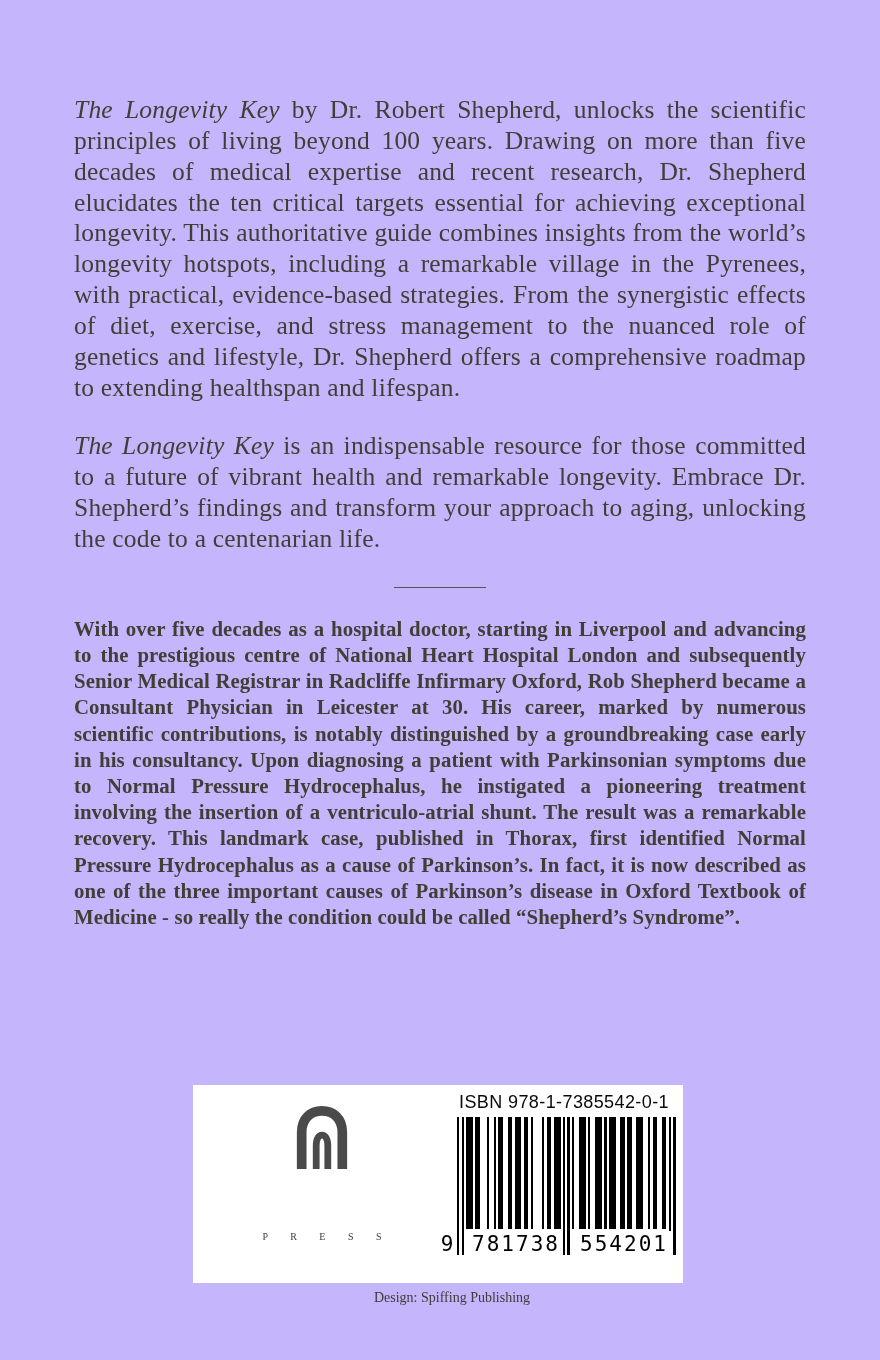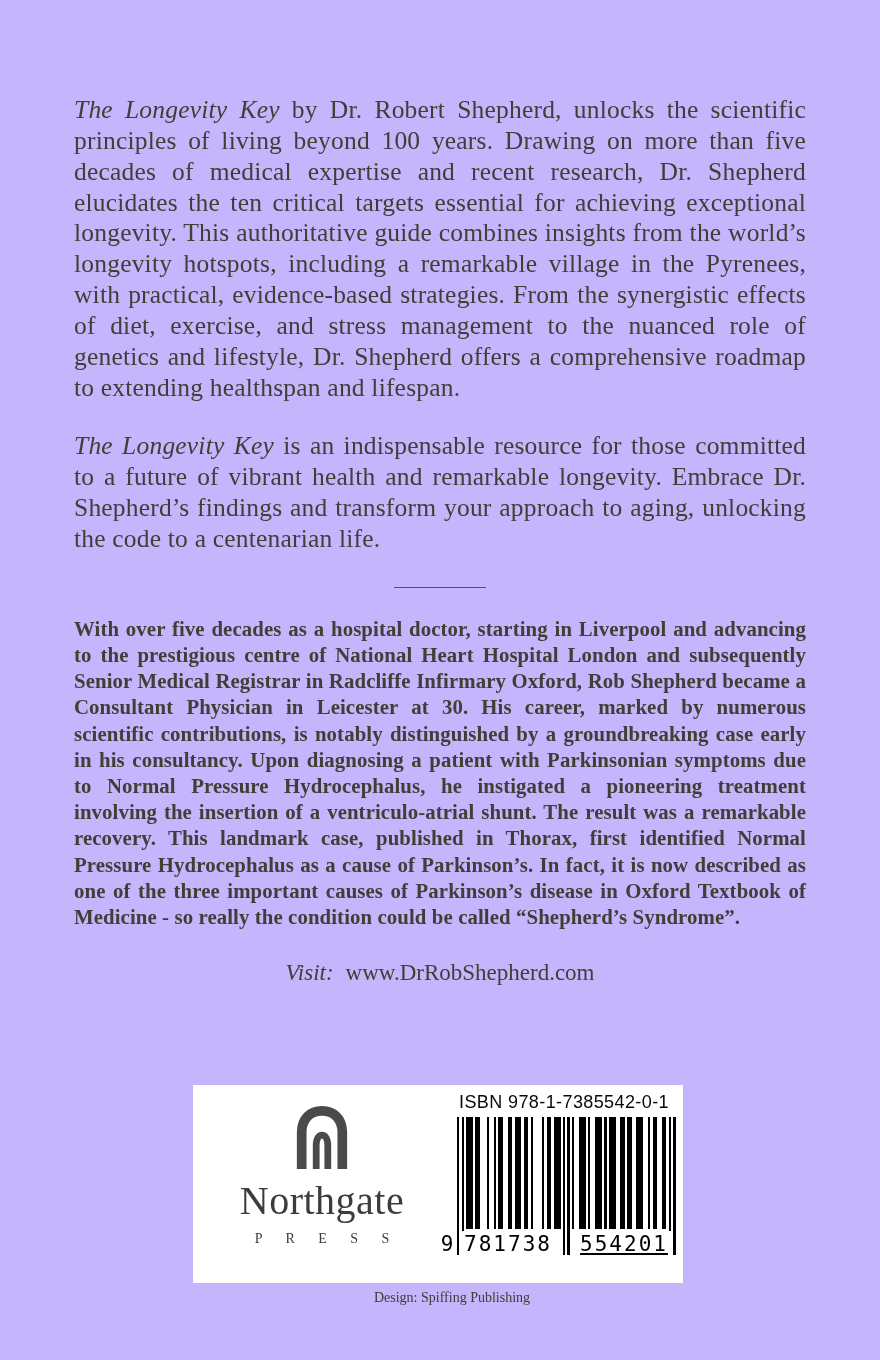--- a/index.html
+++ b/index.html
@@ -38,38 +38,38 @@
     background:#ffffff;
   }
   .pub-logo-wrap{position:absolute;left:100px;top:20px;width:58px;height:64px;}
   .pub-logo-wrap svg{display:block;width:58px;height:64px;}
   .pub-name{
     position:absolute;left:0;top:92px;width:258px;text-align:center;
     font-size:40px;color:#3c3c3c;letter-spacing:0.5px;
   }
   .pub-press{
     position:absolute;left:0;top:146px;width:258px;text-align:center;
-    font-size:14px;color:#3c3c3c;letter-spacing:10px;text-indent:10px;
+    font-size:10px;color:#3c3c3c;letter-spacing:10px;text-indent:10px;
   }
   .isbn{
     position:absolute;left:252px;top:7px;width:238px;text-align:center;
     font-family:Liberation Sans, sans-serif;font-size:18px;color:#0a0a0a;
     letter-spacing:0.4px;
   }
   .barcode{position:absolute;left:248px;top:32px;width:240px;height:146px;}
   .barcode svg{position:absolute;left:16px;top:0;}
   .bc-digit{
     position:absolute;top:114px;height:26px;
     font-family:"DejaVu Sans Mono",monospace;font-size:21px;color:#000;
     display:flex;align-items:center;justify-content:center;
     background:#fff;
   }
   .bc-d1{left:-2px;width:16px;}
-  .bc-d2{left:20px;width:94px;letter-spacing:2px;}
-  .bc-d3{left:136px;width:94px;letter-spacing:2px;text-decoration:underline;}
+  .bc-d2{left:28px;width:94px;letter-spacing:2px;}
+  .bc-d3{left:136px;width:94px;letter-spacing:2px;}
 
   .credit{
     position:absolute;left:12px;top:1290px;width:880px;text-align:center;
     font-size:14px;color:#3f3c35;
   }
 </style>
 </head>
 <body>
 
 <div class="page">
@@ -77,34 +77,32 @@
   <div class="text-col">
 
     <p class="synopsis"><span class="lead">The Longevity Key</span><span> by Dr. Robert Shepherd, unlocks the scientific principles of living beyond 100 years. Drawing on more than five decades of medical expertise and recent research, Dr. Shepherd elucidates the ten critical targets essential for achieving exceptional longevity. This authoritative guide combines insights from the world’s longevity hotspots, including a remarkable village in the Pyrenees, with practical, evidence-based strategies. From the synergistic effects of diet, exercise, and stress management to the nuanced role of genetics and lifestyle, Dr. Shepherd offers a comprehensive roadmap to extending healthspan and lifespan.</span></p>
 
     <p class="synopsis"><span class="lead">The Longevity Key</span><span> is an indispensable resource for those committed to a future of vibrant health and remarkable longevity. Embrace Dr. Shepherd’s findings and transform your approach to aging, unlocking the code to a centenarian life.</span></p>
 
     <div class="divider"></div>
 
     <p class="bio">With over five decades as a hospital doctor, starting in Liverpool and advancing to the prestigious centre of National Heart Hospital London and subsequently Senior Medical Registrar in Radcliffe Infirmary Oxford, Rob Shepherd became a Consultant Physician in Leicester at 30. His career, marked by numerous scientific contributions, is notably distinguished by a groundbreaking case early in his consultancy. Upon diagnosing a patient with Parkinsonian symptoms due to Normal Pressure Hydrocephalus, he instigated a pioneering treatment involving the insertion of a ventriculo-atrial shunt. The result was a remarkable recovery. This landmark case, published in Thorax, first identified Normal Pressure Hydrocephalus as a cause of Parkinson’s. In fact, it is now described as one of the three important causes of Parkinson’s disease in Oxford Textbook of Medicine - so really the condition could be called “Shepherd’s Syndrome”.</p>
 
-    <p class="visit"><span class="v-label">Visit:</span><span>www.DrRobShepherd.com</span></p>
 
   </div>
 
   <div class="pub-box">
 
     <div class="pub-logo-wrap">
       <svg viewBox="0 0 60 66" xmlns="http://www.w3.org/2000/svg" aria-hidden="true">
         <path d="M9,66 L9,28 C9,14 18,6 30,6 C42,6 51,14 51,28 L51,66" fill="none" stroke="#4a4a4a" stroke-width="10"></path>
         <path d="M24,66 L24,42 C24,34 27,31 30,31 C33,31 36,34 36,42 L36,66" fill="none" stroke="#4a4a4a" stroke-width="7"></path>
       </svg>
     </div>
 
-    <div class="pub-name">Northgate</div>
     <div class="pub-press">P R E S S</div>
 
     <div class="isbn">ISBN 978-1-7385542-0-1</div>
 
     <div class="barcode">
       <svg width="222" height="140" viewBox="0 0 222 140" shape-rendering="crispEdges" fill="#000">
           <rect x="0.00" y="0" width="2.30" height="138"></rect>
           <rect x="4.60" y="0" width="2.30" height="138"></rect>
           <rect x="9.20" y="0" width="2.30" height="112"></rect>
           <rect x="11.50" y="0" width="2.30" height="112"></rect>

